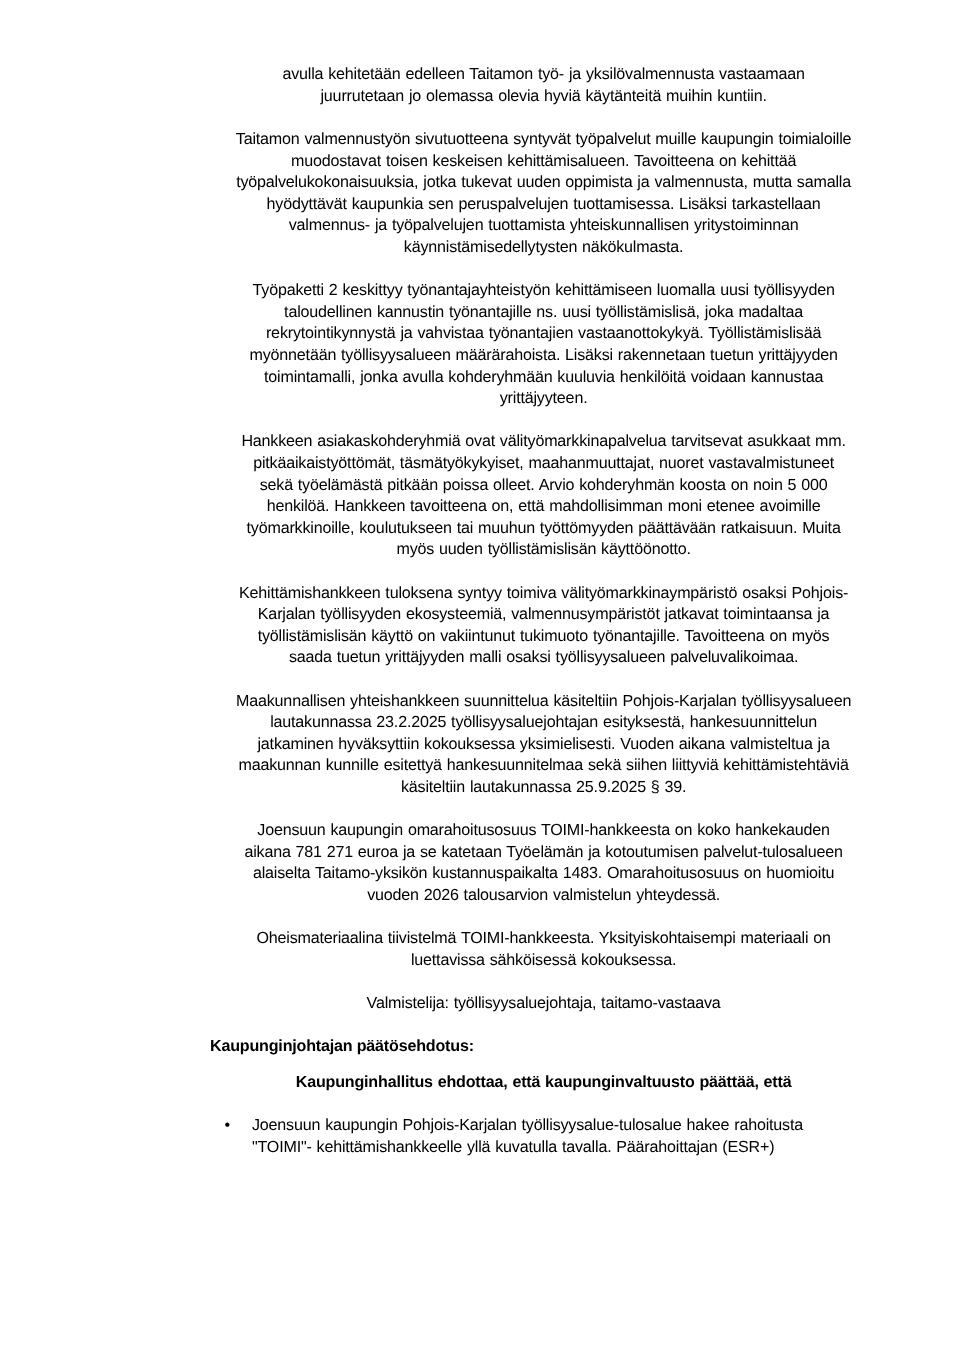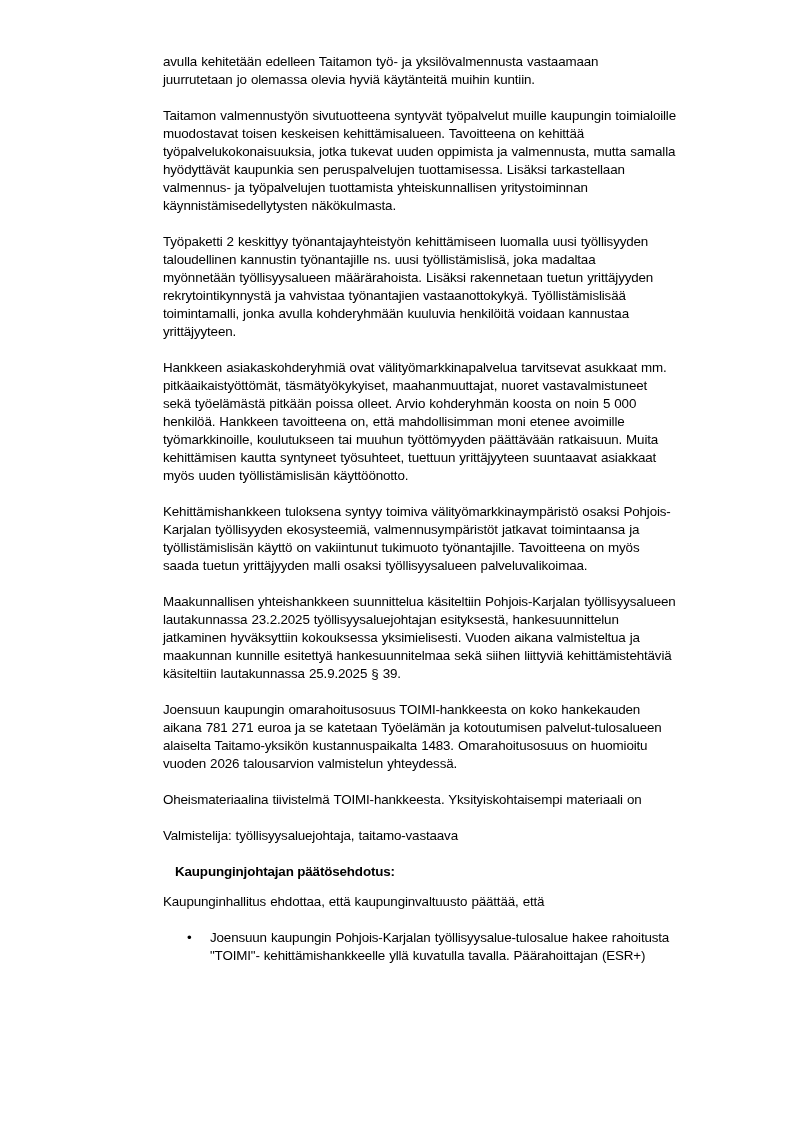--- a/index.html
+++ b/index.html
@@ -20,34 +20,36 @@
     left: 163px;
     top: 53px;
     width: 580px;
   }
   .para {
     font-size: 13.4px;
     line-height: 18px;
     margin: 0 0 18px 0;
     letter-spacing: -0.15px;
     word-spacing: 0.5px;
+    text-align: center;
   }
   .line {
     display: block;
     white-space: nowrap;
   }
   .heading {
     font-weight: bold;
     font-size: 13.4px;
     line-height: 18px;
     margin: 12px;
     letter-spacing: -0.15px;
   }
   .after-heading {
     margin-bottom: 18px;
+    font-weight: bold;
   }
   .bullet-list {
     list-style: none;
     padding: 0;
     margin: 0;
   }
   .bullet-item {
     position: relative;
     padding-left: 47px;
     font-size: 13.4px;
@@ -76,33 +78,32 @@
     <span class="line">muodostavat toisen keskeisen kehittämisalueen. Tavoitteena on kehittää</span>
     <span class="line">työpalvelukokonaisuuksia, jotka tukevat uuden oppimista ja valmennusta, mutta samalla</span>
     <span class="line">hyödyttävät kaupunkia sen peruspalvelujen tuottamisessa. Lisäksi tarkastellaan</span>
     <span class="line">valmennus- ja työpalvelujen tuottamista yhteiskunnallisen yritystoiminnan</span>
     <span class="line">käynnistämisedellytysten näkökulmasta.</span>
   </div>
 
   <div class="para">
     <span class="line">Työpaketti 2 keskittyy työnantajayhteistyön kehittämiseen luomalla uusi työllisyyden</span>
     <span class="line">taloudellinen kannustin työnantajille ns. uusi työllistämislisä, joka madaltaa</span>
+    <span class="line">rekrytointikynnystä ja vahvistaa työnantajien vastaanottokykyä. Työllistämislisää</span>
     <span class="line">myönnetään työllisyysalueen määrärahoista. Lisäksi rakennetaan tuetun yrittäjyyden</span>
-    <span class="line">rekrytointikynnystä ja vahvistaa työnantajien vastaanottokykyä. Työllistämislisää</span>
     <span class="line">toimintamalli, jonka avulla kohderyhmään kuuluvia henkilöitä voidaan kannustaa</span>
     <span class="line">yrittäjyyteen.</span>
   </div>
 
   <div class="para">
     <span class="line">Hankkeen asiakaskohderyhmiä ovat välityömarkkinapalvelua tarvitsevat asukkaat mm.</span>
     <span class="line">pitkäaikaistyöttömät, täsmätyökykyiset, maahanmuuttajat, nuoret vastavalmistuneet</span>
     <span class="line">sekä työelämästä pitkään poissa olleet. Arvio kohderyhmän koosta on noin 5 000</span>
     <span class="line">henkilöä. Hankkeen tavoitteena on, että mahdollisimman moni etenee avoimille</span>
     <span class="line">työmarkkinoille, koulutukseen tai muuhun työttömyyden päättävään ratkaisuun. Muita</span>
-    <span class="line">kehittämisen kautta syntyneet työsuhteet, tuettuun yrittäjyyteen suuntaavat asiakkaat</span>
     <span class="line">myös uuden työllistämislisän käyttöönotto.</span>
   </div>
 
   <div class="para">
     <span class="line">Kehittämishankkeen tuloksena syntyy toimiva välityömarkkinaympäristö osaksi Pohjois-</span>
     <span class="line">Karjalan työllisyyden ekosysteemiä, valmennusympäristöt jatkavat toimintaansa ja</span>
     <span class="line">työllistämislisän käyttö on vakiintunut tukimuoto työnantajille. Tavoitteena on myös</span>
     <span class="line">saada tuetun yrittäjyyden malli osaksi työllisyysalueen palveluvalikoimaa.</span>
   </div>
 
@@ -116,20 +117,21 @@
 
   <div class="para">
     <span class="line">Joensuun kaupungin omarahoitusosuus TOIMI-hankkeesta on koko hankekauden</span>
     <span class="line">aikana 781 271 euroa ja se katetaan Työelämän ja kotoutumisen palvelut-tulosalueen</span>
     <span class="line">alaiselta Taitamo-yksikön kustannuspaikalta 1483. Omarahoitusosuus on huomioitu</span>
     <span class="line">vuoden 2026 talousarvion valmistelun yhteydessä.</span>
   </div>
 
   <div class="para">
     <span class="line">Oheismateriaalina tiivistelmä TOIMI-hankkeesta. Yksityiskohtaisempi materiaali on</span>
+    <span class="line">luettavissa sähköisessä kokouksessa.</span>
   </div>
 
   <div class="para">
     <span class="line">Valmistelija: työllisyysaluejohtaja, taitamo-vastaava</span>
   </div>
 
   <div class="heading">Kaupunginjohtajan päätösehdotus:</div>
   <div class="para after-heading">
     <span class="line">Kaupunginhallitus ehdottaa, että kaupunginvaltuusto päättää, että</span>
   </div>

